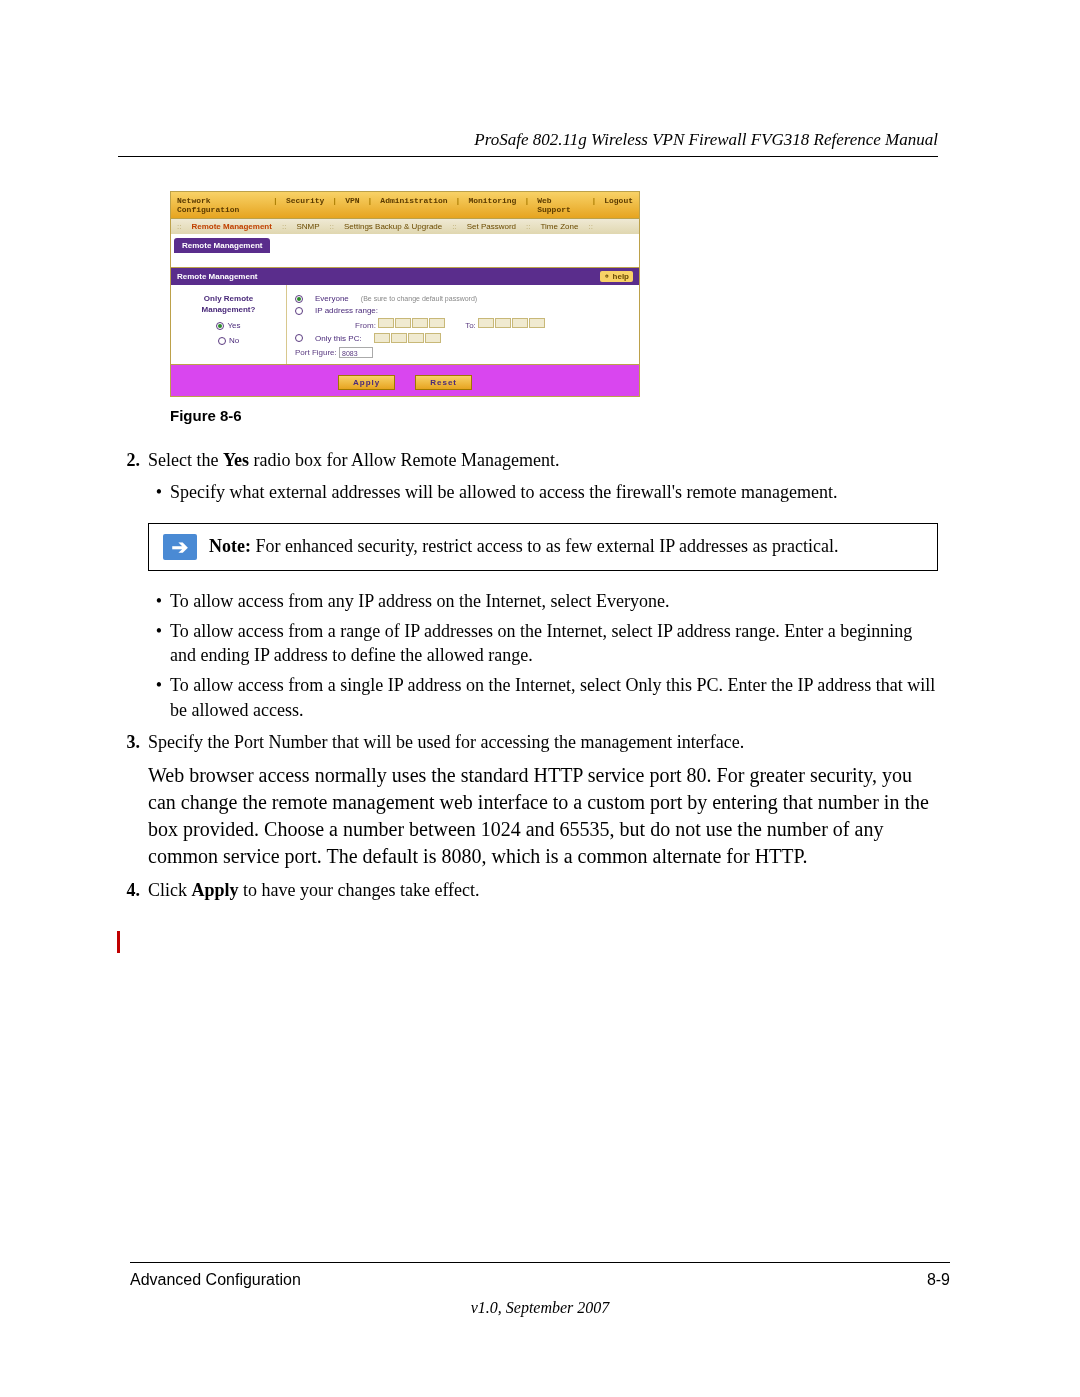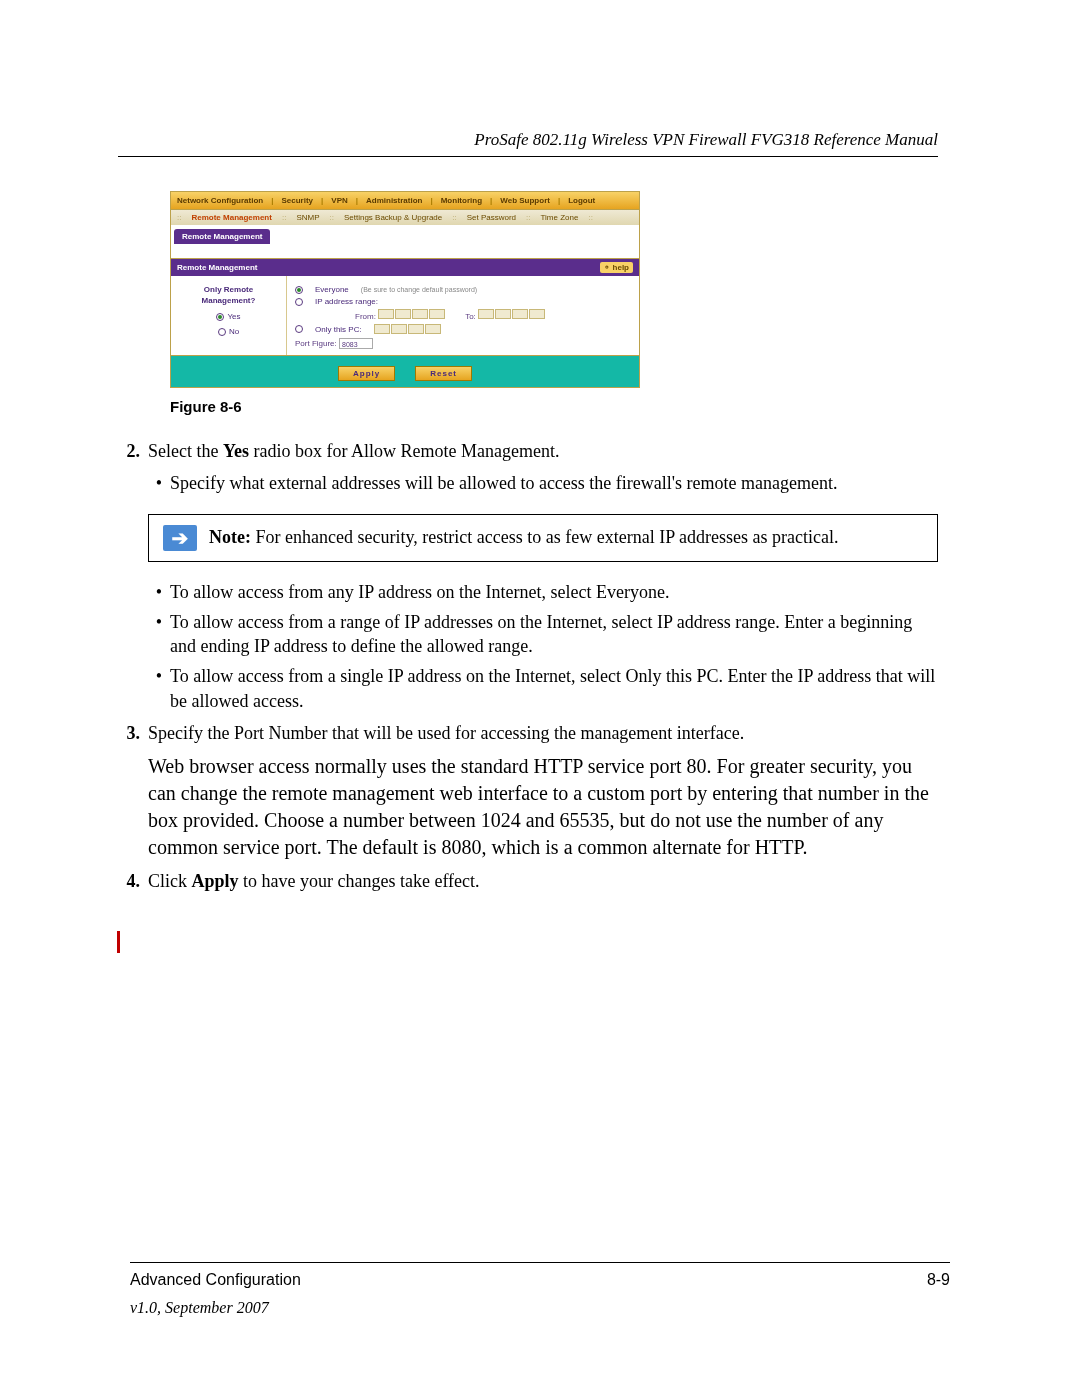--- a/index.html
+++ b/index.html
@@ -1,20 +1,20 @@
 <!DOCTYPE html>
 <html><head>
 <meta charset="utf-8">
 <style>
   * { box-sizing: border-box; margin: 0; padding: 0; }
   body { background: #fff; font-family: "Times New Roman", Times, serif; color: #000; width: 1080px; height: 1397px; position: relative; }
   .page { position: absolute; left: 118px; top: 130px; width: 820px; }
   .running-head { font-style: italic; text-align: right; font-size: 17px; padding-bottom: 6px; border-bottom: 1px solid #000; margin-bottom: 34px; }
   .screenshot { width: 470px; margin: 0 auto 10px 52px; }
-  .ss-topbar { background: linear-gradient(#f8d267, #e6a420); font-family: Liberation Sans, sans-serif; font-size: 8px; font-weight: bold; color: #5a3a00; padding: 4px 6px; display: flex; gap: 8px; border: 1px solid #bca14a; }
+  .ss-topbar { background: linear-gradient(#f8d267, #e6a420); font-family: Liberation Mono, monospace; font-size: 8px; font-weight: bold; color: #5a3a00; padding: 4px 6px; display: flex; gap: 8px; border: 1px solid #bca14a; }
   .ss-topbar .divider { color: #a97c00; }
   .ss-subtabs { background: linear-gradient(#efe9d4, #e0d7b0); font-family: Arial, Helvetica, sans-serif; font-size: 8px; color: #6a4a00; padding: 3px 6px; display: flex; gap: 10px; border-left: 1px solid #bca14a; border-right: 1px solid #bca14a; }
   .ss-subtabs .active { color: #c04000; font-weight: bold; }
   .ss-subtabs .sep { color: #b8a86e; }
   .ss-subtabs .st-label { white-space: nowrap; }
   .ss-tabrow { background: #fff; border-left: 1px solid #bca14a; border-right: 1px solid #bca14a; padding: 0; }
   .ss-tab { display: inline-block; background: #5a2d8c; color: #fff; font-family: Arial, Helvetica, sans-serif; font-size: 8px; font-weight: bold; padding: 3px 8px; border-radius: 3px 3px 0 0; margin-left: 3px; }
   .ss-blank { background: #fff; height: 14px; border-left: 1px solid #bca14a; border-right: 1px solid #bca14a; }
   .ss-panel { border: 1px solid #bca14a; background: #fff; }
   .ss-panelhead { background: #5a2d8c; color: #fff; font-family: Arial, Helvetica, sans-serif; font-size: 8px; font-weight: bold; padding: 3px 6px; display: flex; justify-content: space-between; align-items: center; }
@@ -28,37 +28,37 @@
   .ss-right { flex: 1; padding: 6px 8px; }
   .ss-right .opt { margin: 3px 0; color: #4a2a7a; display: flex; align-items: center; gap: 12px; }
   .ss-right .opt .r { display: inline-block; width: 8px; height: 8px; border: 1px solid #5a3a80; border-radius: 50%; position: relative; flex-shrink: 0; }
   .ss-right .opt .r.sel::after { content: ""; position: absolute; left: 1px; top: 1px; width: 4px; height: 4px; background: #2a8a2a; border-radius: 50%; }
   .ss-right .hint { color: #888; font-size: 7px; }
   .ss-right .iprow { margin-left: 60px; margin-top: 2px; display: flex; gap: 20px; align-items: center; }
   .ss-right .ipbox { display: inline-flex; gap: 1px; }
   .ss-right .ipbox .oct { width: 16px; height: 10px; background: #f0ead0; border: 1px solid #c8b878; }
   .ss-right .portrow { margin-top: 4px; }
   .ss-right .portrow .pb { display: inline-block; width: 34px; height: 11px; background: #fff; border: 1px solid #aaa; font-size: 7px; padding-left: 2px; line-height: 11px; vertical-align: middle; }
-  .ss-btnrow { text-align: center; padding: 6px 16px; border: 1px solid #bca14a; border-top: none; background: #14b8a6; }
+  .ss-btnrow { text-align: center; padding: 6px 16px; border: 1px solid #bca14a; border-top: none; background: #d946ef; }
   .ss-btn { display: inline-block; background: linear-gradient(#f8d267, #e6a420); border: 1px solid #a07800; font-family: Arial, Helvetica, sans-serif; font-size: 8px; font-weight: bold; color: #4a2a7a; padding: 2px 14px; margin: 0 8px; letter-spacing: 1px; }
   .figcap { font-family: Arial, Helvetica, sans-serif; font-weight: bold; font-size: 15px; margin: 8px 0 24px 52px; }
   .step { display: flex; margin: 8px 0; font-size: 18px; line-height: 1.35; }
   .step .num { width: 30px; font-weight: bold; text-align: right; padding-right: 8px; flex-shrink: 0; }
   .step .body { flex: 1; }
   .bullet { display: flex; margin: 6px 0 6px 30px; font-size: 18px; line-height: 1.35; }
   .bullet .dot { width: 22px; text-align: center; flex-shrink: 0; }
   .bullet .body { flex: 1; }
   .note { border: 1px solid #000; margin: 18px 0 18px 30px; display: flex; padding: 10px 14px; font-size: 18px; line-height: 1.35; }
   .note .icon { width: 34px; height: 26px; background: #4a8ad4; color: #fff; font-weight: bold; font-size: 20px; text-align: center; line-height: 26px; margin-right: 12px; flex-shrink: 0; border-radius: 2px; }
   .para { margin: 8px 0 8px 30px; font-size: 20px; line-height: 1.35; }
   .change-bar { position: absolute; left: 117px; width: 3px; height: 22px; background: #c00000; }
   .footer { position: absolute; left: 130px; width: 820px; bottom: 80px; }
   .footer-line { border-top: 1px solid #000; margin-bottom: 8px; }
   .footer-row { display: flex; justify-content: space-between; font-family: Arial, Helvetica, sans-serif; font-size: 16px; }
-  .footer-version { text-align: left; font-style: italic; font-size: 16px; margin-top: 10px; font-family: "Times New Roman", serif; }
+  .footer-version { text-align: center; font-style: italic; font-size: 16px; margin-top: 10px; font-family: "Times New Roman", serif; }
   b { font-weight: bold; }
 </style>
 </head>
 <body>
 
 <div class="page">
 
   <div class="running-head">ProSafe 802.11g Wireless VPN Firewall FVG318 Reference Manual</div>
 
   <div class="screenshot">

